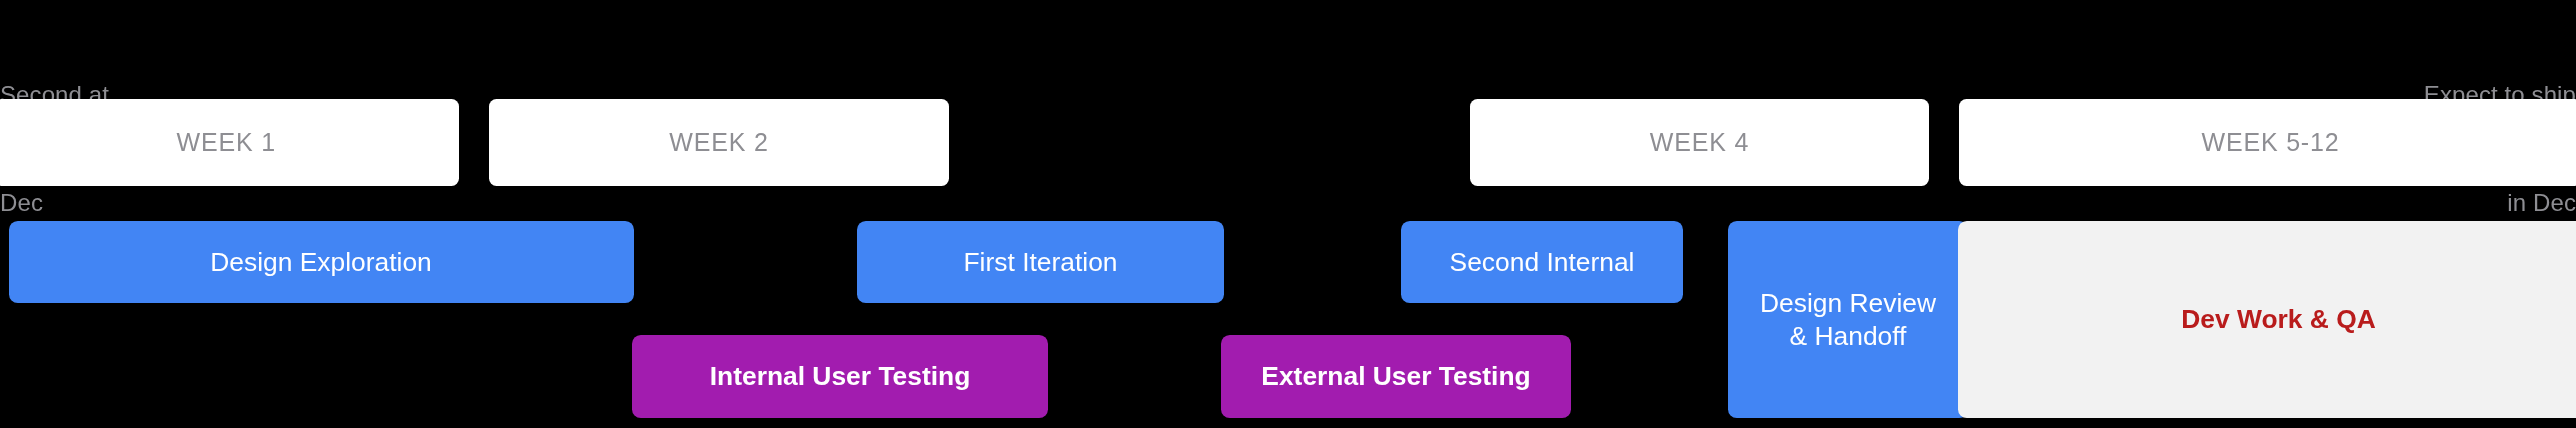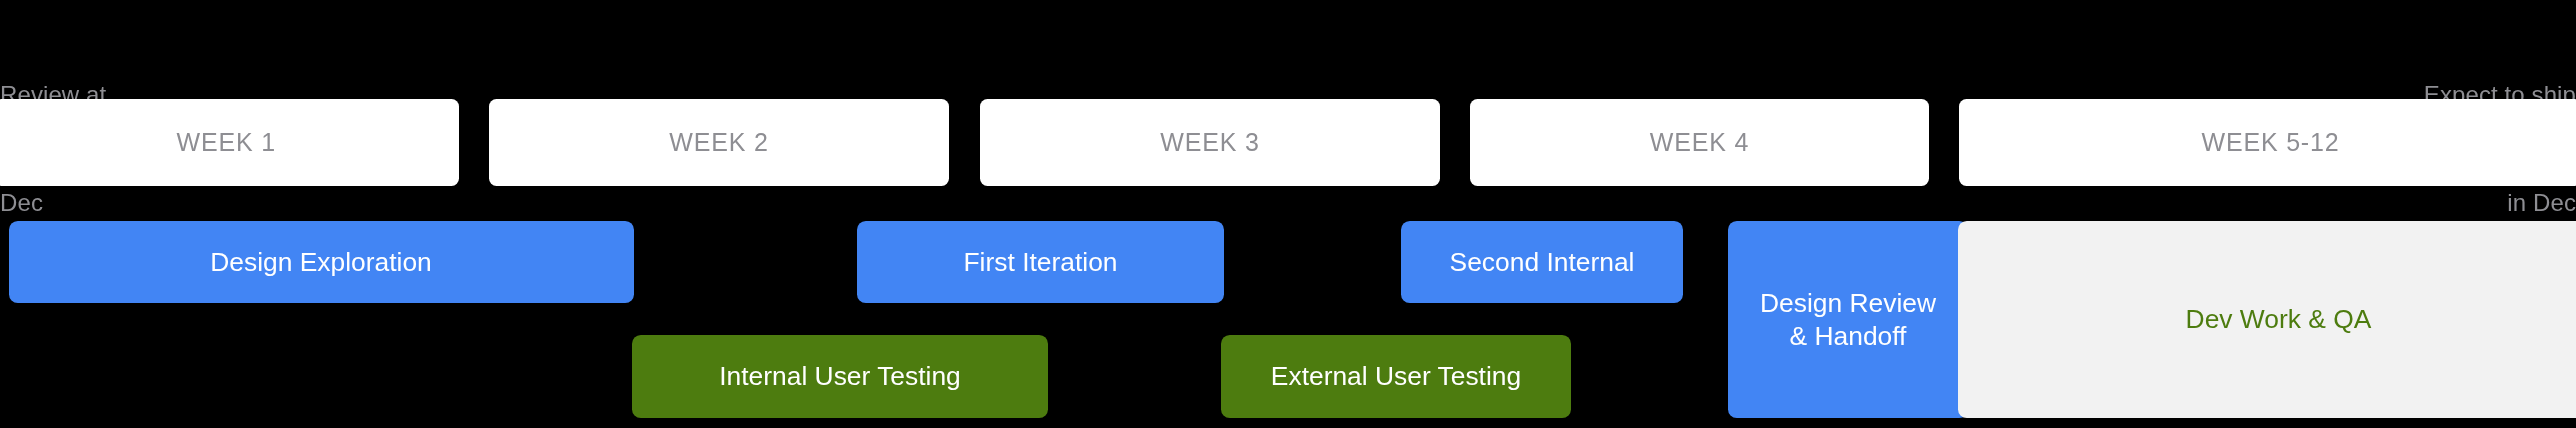--- a/index.html
+++ b/index.html
@@ -88,48 +88,45 @@
     padding: 0 8.8px;
   }
   .bar .bar-label {
     font-size: 26.4px;
     line-height: 1.22;
     text-align: center;
     white-space: pre-line;
   }
   .bar.blue { background: #4285f4; }
   .bar.blue .bar-label { color: #ffffff; }
-  .bar.magenta { background: #4d7c0f; }
+  .bar.magenta { background: #a21caf; font-weight: bold; }
   .bar.magenta .bar-label { color: #ffffff; }
   .bar.grey { background: #f2f2f2; }
-  .bar.grey .bar-label { color: #4d7c0f; }
+  .bar.grey .bar-label { color: #b91c1c; font-weight: bold; }
 </style>
 </head>
 <body>
 
 <div class="timeline">
 
   <div class="caption start">
-    <span class="line">Review at</span>
+    <span class="line">Second at</span>
     <span class="line">Dec</span>
   </div>
   <div class="caption ship">
     <span class="line">Expect to ship</span>
     <span class="line">in Dec</span>
   </div>
 
   <div class="week-row">
       <div class="week-card" style="left: -6.3px; width: 465px;">
         <span class="week-label">WEEK 1</span>
       </div>
       <div class="week-card" style="left: 489px; width: 460px;">
         <span class="week-label">WEEK 2</span>
-      </div>
-      <div class="week-card" style="left: 980px; width: 460px;">
-        <span class="week-label">WEEK 3</span>
       </div>
       <div class="week-card" style="left: 1470px; width: 459px;">
         <span class="week-label">WEEK 4</span>
       </div>
       <div class="week-card" style="left: 1959px; width: 623px;">
         <span class="week-label">WEEK 5-12</span>
       </div>
     </div>
 
   <div class="bars">

